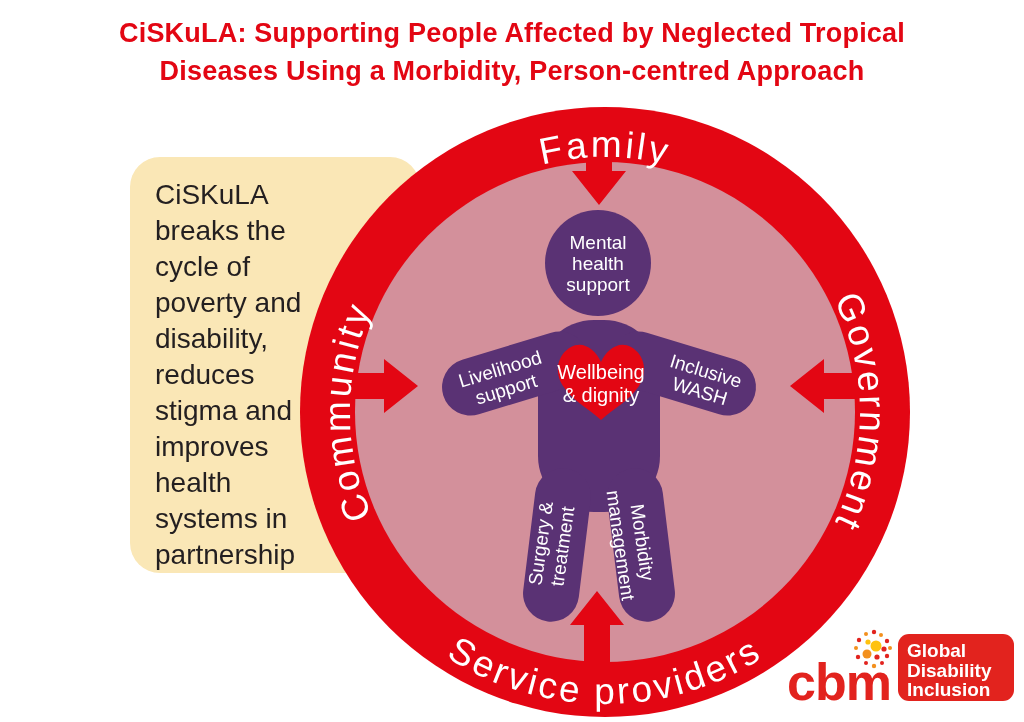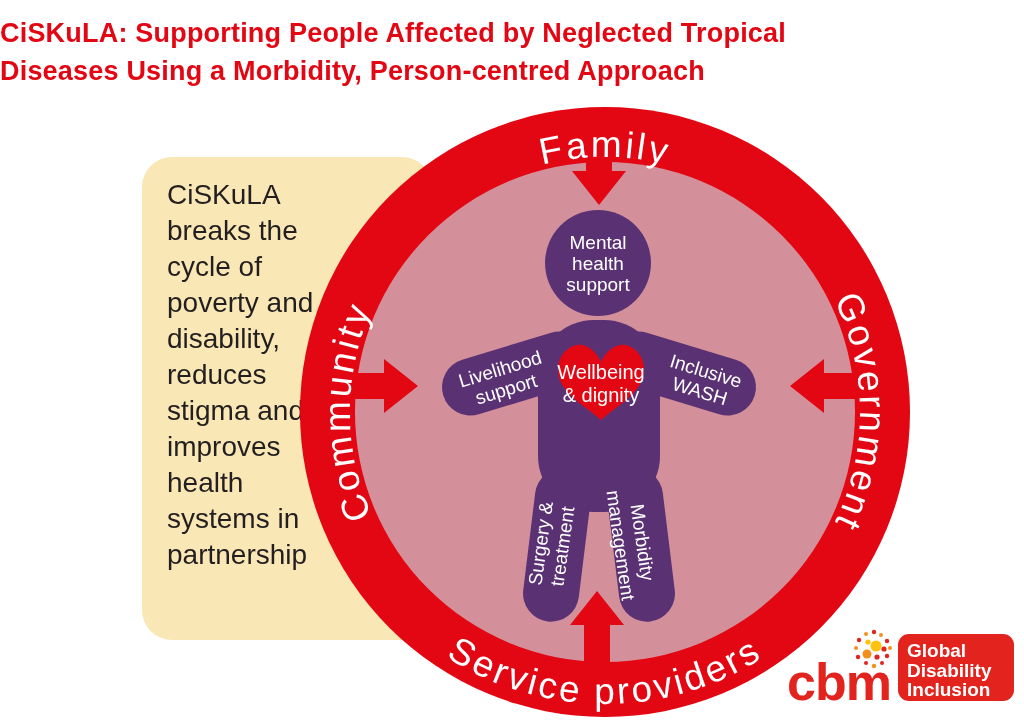--- a/index.html
+++ b/index.html
@@ -1,21 +1,21 @@
 <!DOCTYPE html>
 <html><head>
 <meta charset="utf-8">
 <style>
   html,body{margin:0;padding:0;background:#fff;}
   .page{position:relative;width:1024px;height:722px;overflow:hidden;background:#ffffff;
         font-family:"Liberation Sans",sans-serif;}
-  .title{position:absolute;top:14px;left:0;width:1024px;text-align:left;
+  .title{position:absolute;top:14px;left:0;width:1024px;text-align:center;
          color:#e30613;font-size:27px;font-weight:700;line-height:38px;letter-spacing:.2px;}
-  .info-box{position:absolute;left:130px;top:157px;width:290px;height:483px;
-            background:#fae7b6;border-radius:30px;margin-left:12px;}
+  .info-box{position:absolute;left:130px;top:157px;width:290px;height:416px;
+            background:#fae7b6;border-radius:30px;}
   .info-text{position:absolute;left:25px;top:20px;width:250px;
              color:#231f20;font-size:28px;line-height:36px;white-space:pre-line;}
   svg{position:absolute;left:0;top:0;}
   svg text{font-family:"Liberation Sans",sans-serif;}
   .ring-label{font-size:37px;fill:#ffffff;letter-spacing:3px;}
   .fig-text{font-size:19px;fill:#ffffff;text-anchor:middle;}
   .heart-text{font-size:20px;fill:#ffffff;text-anchor:middle;}
   .badge-text{font-size:19px;font-weight:700;fill:#ffffff;}
   .cbm-text{font-size:52px;font-weight:700;letter-spacing:-1px;}
 </style>

